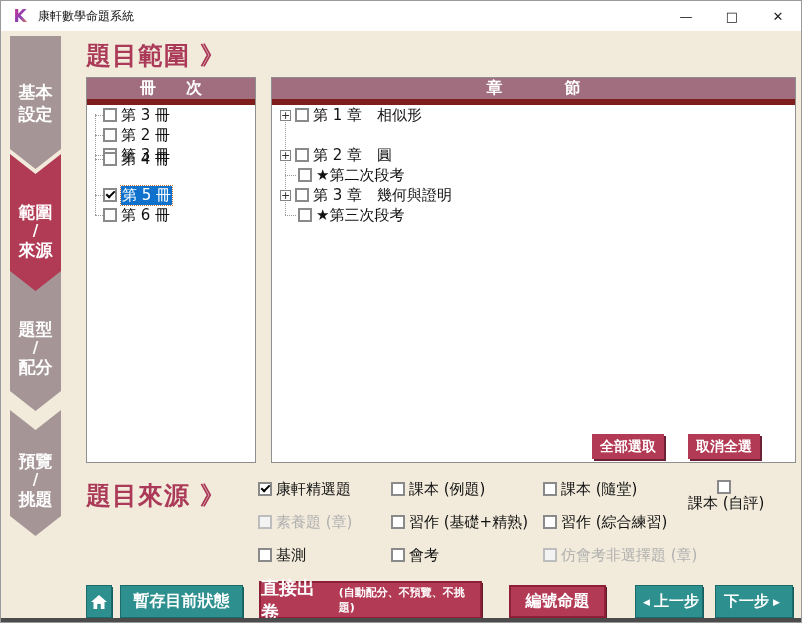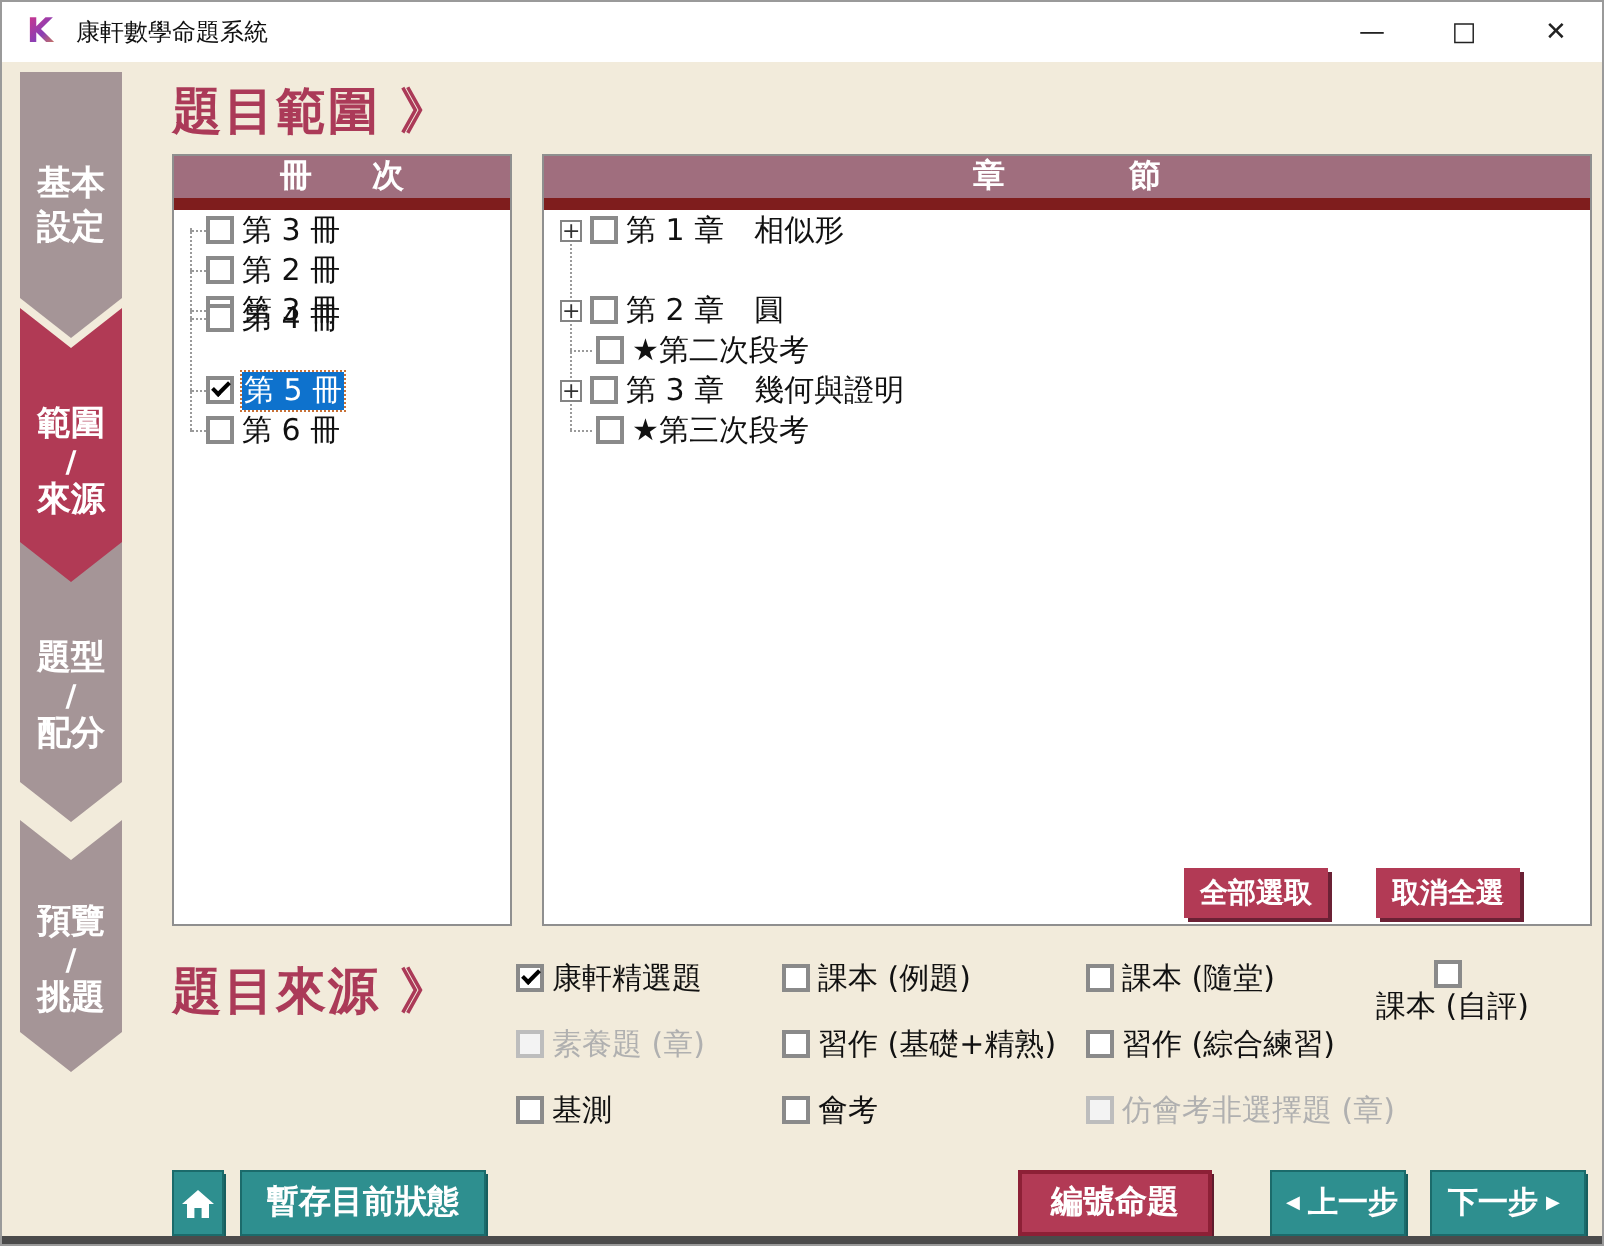--- a/index.html
+++ b/index.html
@@ -213,20 +213,24 @@
   </div>
 
   <div class="btn teal home-btn" style="left:85px; top:584px; width:26px; height:33px;">
     <svg viewBox="0 0 18 16">
       <path d="M9 1 L17 8 L14.5 8 L14.5 15 L10.8 15 L10.8 10 L7.2 10 L7.2 15 L3.5 15 L3.5 8 L1 8 Z" fill="#ffffff"></path>
     </svg>
   </div>
   <div class="btn teal" style="left:119px; top:584px; width:123px; height:33px; font-size:16px;">
     <span>暫存目前狀態</span>
   </div>
+  <div class="btn crimson" style="left:258px; top:580px; width:223px; height:38px;">
+    <span style="font-size:18px;">直接出卷</span>
+    <span class="direct-note">(自動配分、不預覽、不挑題)</span>
+  </div>
   <div class="btn crimson" style="left:508px; top:584px; width:97px; height:33px; font-size:16px;">
     <span>編號命題</span>
   </div>
   <div class="btn teal" style="left:634px; top:584px; width:68px; height:33px; font-size:15px;">
     <span class="arrow">◀</span>
     <span>上一步</span>
   </div>
   <div class="btn teal" style="left:714px; top:584px; width:78px; height:33px; font-size:15px;">
     <span>下一步</span>
     <span class="arrow">▶</span>

